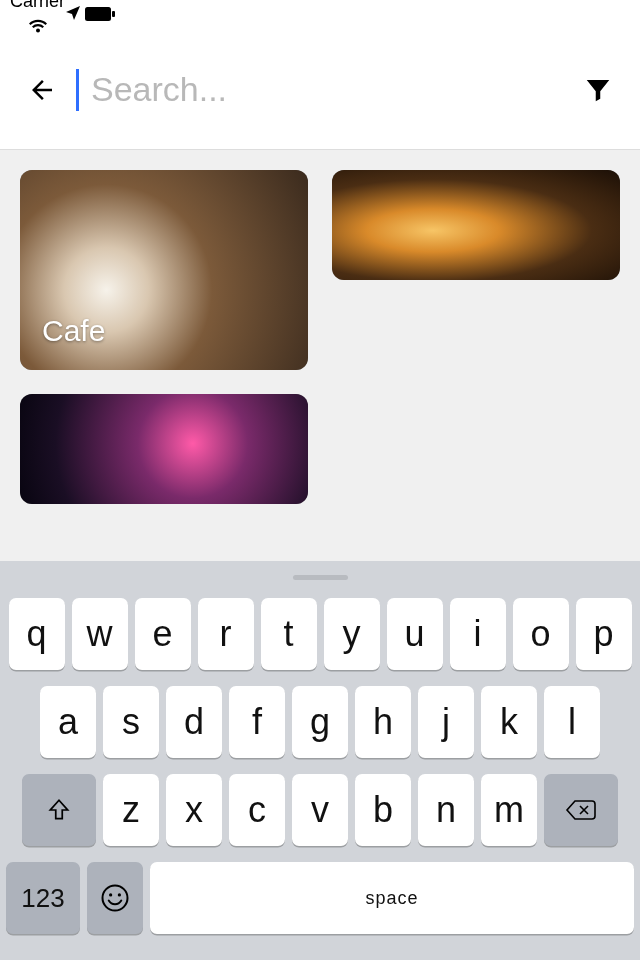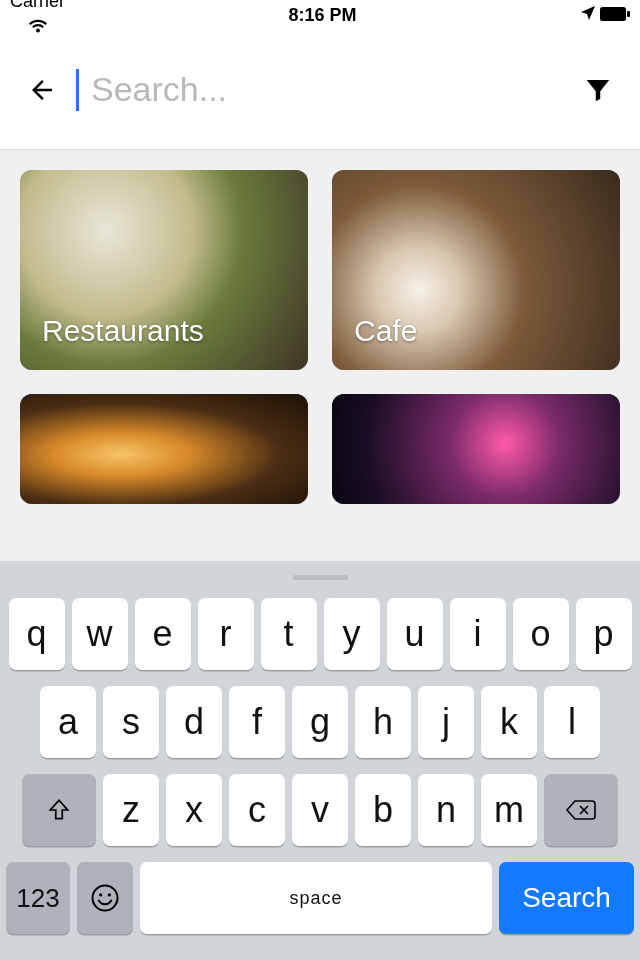--- a/index.html
+++ b/index.html
@@ -31,37 +31,36 @@
   
   .keyboard { position:absolute; bottom:0; left:0; right:0; background:#d1d4d9; padding-top:14px;}
   .kb-handle { width:55px; height:5px; background:#b8bbc0; border-radius:3px; margin:0 auto 18px;}
   .kb-row { display:flex; justify-content:center; gap:7px; margin-bottom:16px; padding:0 6px;}
   .key { background:#fff; border-radius:7px; box-shadow:0 1.5px 0 rgba(0,0,0,.25); height:72px; display:flex; align-items:center; justify-content:center; font-size:36px; font-weight:400; color:#111;}
   .key.letter { width:56px;}
   .row2 { padding:0 36px;}
   .key.func { background:#adb2bb; width:74px; font-size:26px;}
   .key.space { flex:1; font-size:18px; letter-spacing:1px;}
   .key.search { background:#1379ff; color:#fff; width:135px; font-size:28px;}
-  .key.num { width:64px; font-size:26px; background:#adb2bb;}
+  .key.num { width:74px; font-size:26px; background:#adb2bb;}
   .key.emoji { width:56px; background:#adb2bb;}
   .kb-row.bottom { padding:0 6px 10px;}
 </style>
 </head>
 <body>
 
 <div class="status-bar">
   <div class="status-left">
     <span>Carrier</span>
     <span class="wifi-icon">
       <svg width="20" height="16" viewBox="0 0 20 16">
           <path d="M10 14.5a2 2 0 100-4 2 2 0 000 4zM4 8.5a8.5 8.5 0 0112 0l-1.5 1.5a6.4 6.4 0 00-9 0L4 8.5zM1 5.5a12.7 12.7 0 0118 0L17.5 7a10.6 10.6 0 00-15 0L1 5.5z" fill="#000"></path>
         </svg>
     </span>
   </div>
-  <div class="status-center">8:16 PM</div>
   <div class="status-right">
     <span class="loc-icon">
       <svg width="16" height="16" viewBox="0 0 16 16">
           <path d="M15 1L1 7l6 2 2 6 6-14z" fill="#000"></path>
         </svg>
     </span>
     <span class="batt-icon">
       <svg width="30" height="14" viewBox="0 0 30 14">
           <rect x="0" y="0" width="26" height="14" rx="2.5" fill="#000"></rect>
           <rect x="27" y="4" width="3" height="6" rx="1" fill="#000"></rect>
@@ -79,24 +78,20 @@
   <span class="cursor"></span>
   <input class="search-input" placeholder="Search..." style="">
   <div class="filter-btn">
     <svg width="30" height="30" viewBox="0 0 24 24">
         <path d="M3 4h18l-7.2 9v6l-3.6 2v-8L3 4z" fill="#000"></path>
       </svg>
   </div>
 </div>
 
 <div class="grid">
-  <div class="card">
-    <div class="bg bg-rest"></div>
-    <div class="label">Restaurants</div>
-  </div>
   <div class="card">
     <div class="bg bg-cafe"></div>
     <div class="label">Cafe</div>
   </div>
   <div class="card short">
     <div class="bg bg-bar"></div>
     <div class="label"></div>
   </div>
   <div class="card short">
     <div class="bg bg-night"></div>
@@ -153,15 +148,14 @@
     <div class="key num">123</div>
     <div class="key emoji">
       <svg width="30" height="30" viewBox="0 0 24 24">
           <circle cx="12" cy="12" r="10" fill="none" stroke="#000" stroke-width="1.6"></circle>
           <circle cx="8.5" cy="9.5" r="1.3" fill="#000"></circle>
           <circle cx="15.5" cy="9.5" r="1.3" fill="#000"></circle>
           <path d="M7 14c1.2 2 3 3 5 3s3.8-1 5-3" fill="none" stroke="#000" stroke-width="1.6" stroke-linecap="round"></path>
         </svg>
     </div>
     <div class="key space">space</div>
-    <div class="key search">Search</div>
   </div>
 </div>
 
 </body></html>

